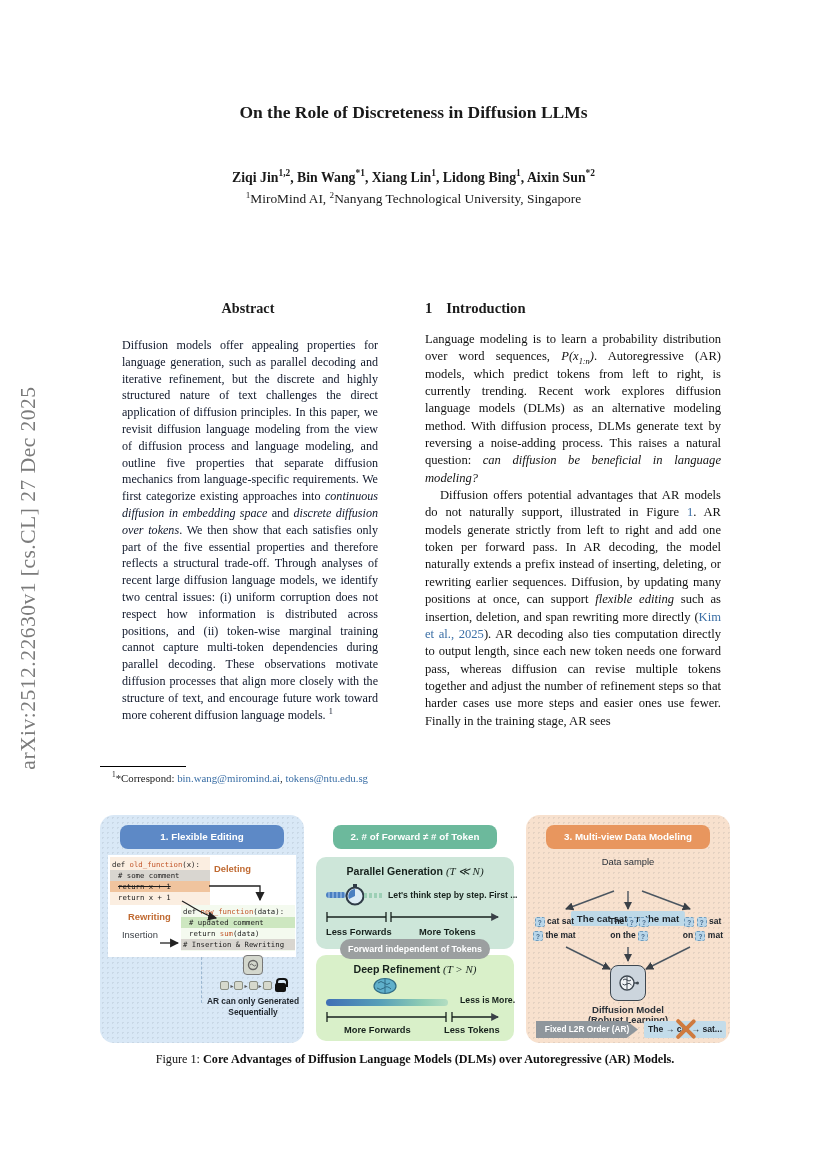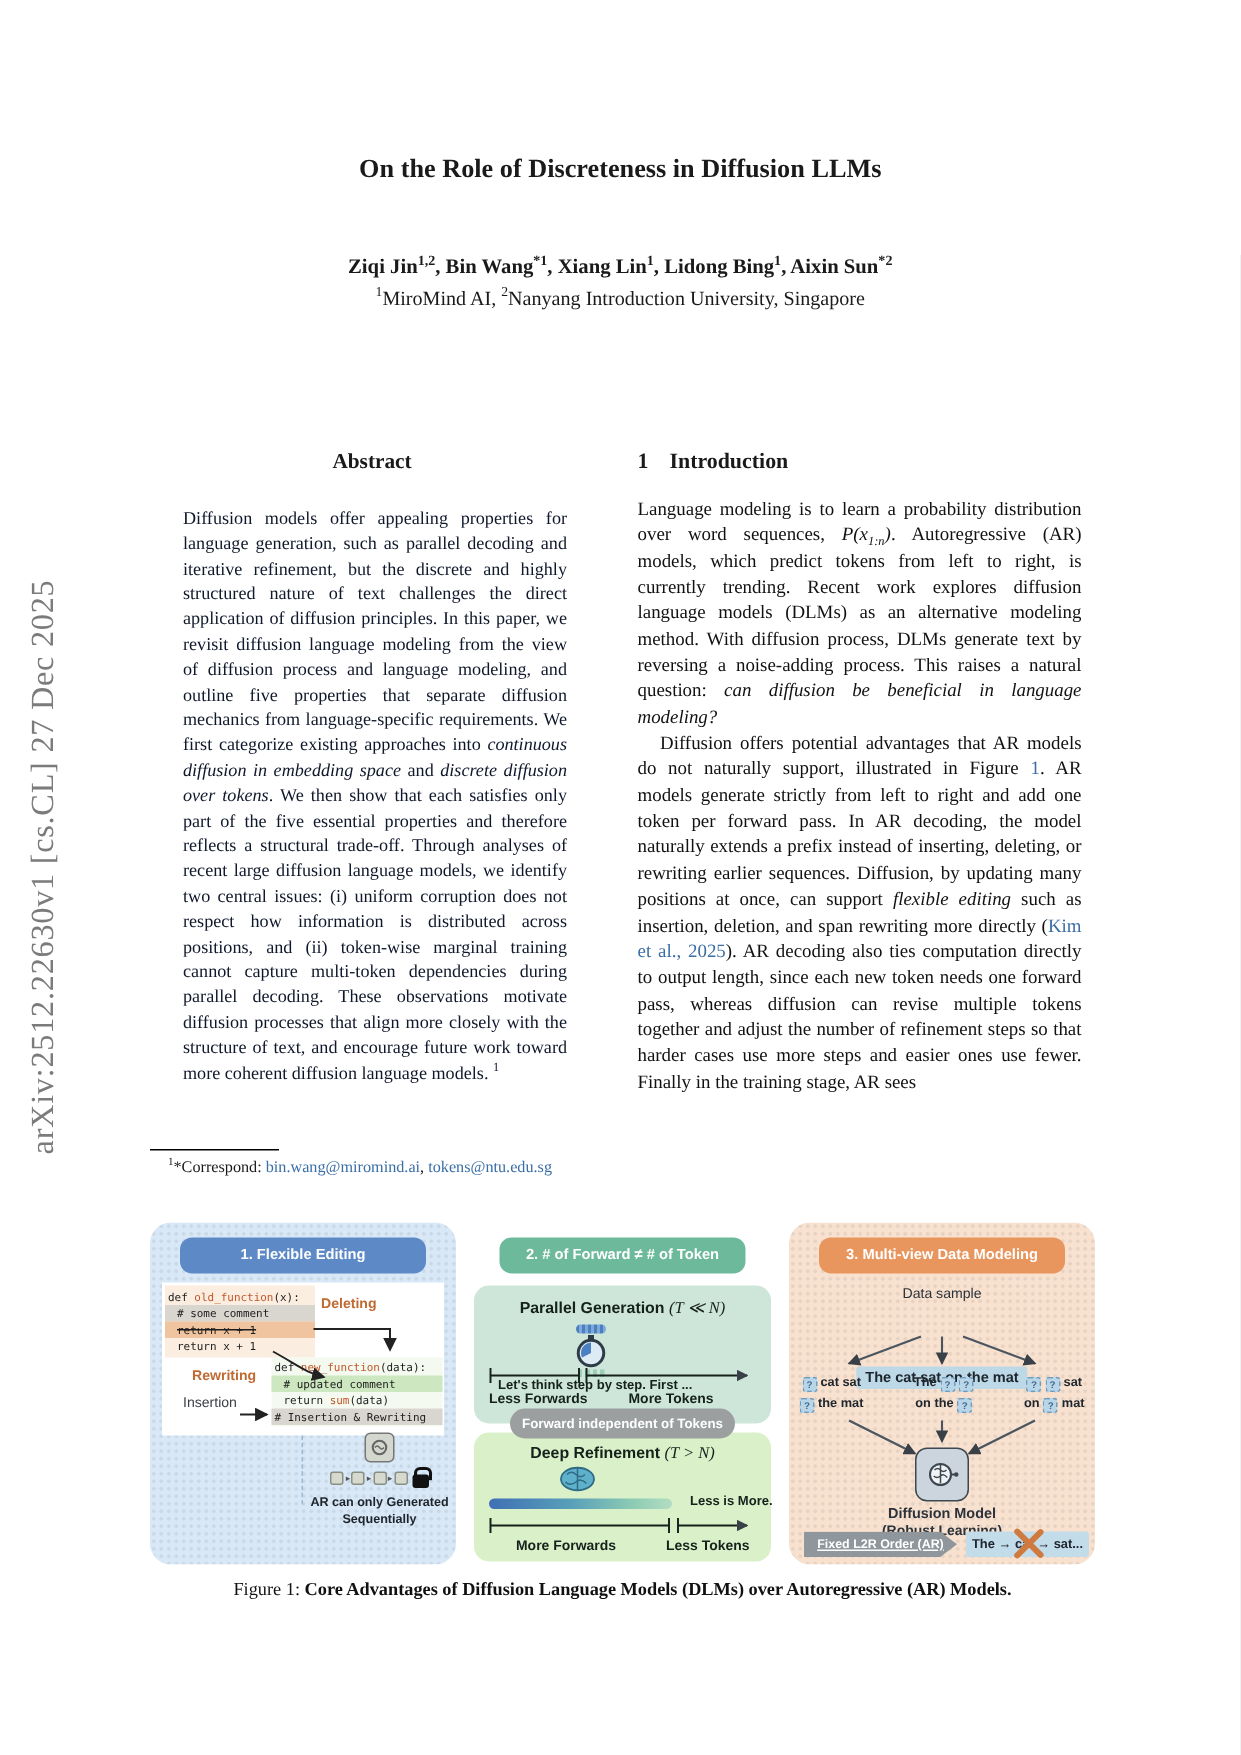--- a/index.html
+++ b/index.html
@@ -129,21 +129,21 @@
      padding:0 7px; }
   .variant { text-align:center; font-size:8.5px; font-weight:bold; color:#20262d; }
   .v-line { height:14px; line-height:14px; white-space:nowrap; }
   .mask-box { display:inline-block; width:10px; height:10px; background:#b9d6e9; border:1px dashed #6f9cbd;
      border-radius:2px; font-size:6.5px; line-height:9px; color:#44688a; vertical-align:-1px; font-weight:bold; }
   .model-box { position:absolute; left:50%; transform:translateX(-50%); top:150px;
      width:36px; height:36px; background:#ccd5dd; border:1.6px solid #3d4750; border-radius:8px;
      display:flex; align-items:center; justify-content:center; }
   .p3-arrowpill { position:absolute; left:10px; top:206px; width:102px; height:17px; background:#8f969c;
      color:#fff; font-size:8.3px; font-weight:bold; line-height:17px; text-align:center;
-     clip-path:polygon(0 0, 89% 0, 100% 50%, 89% 100%, 0 100%);text-decoration:underline; }
+     clip-path:polygon(0 0, 89% 0, 100% 50%, 89% 100%, 0 100%); }
   .p3-seq { position:absolute; left:118px; top:206px; height:17px; background:#c3dcea;
      font-size:8.6px; font-weight:bold; color:#20262d; line-height:17px; padding:0 4px;
      border-radius:2px; white-space:nowrap; }
   .x-mark { position:absolute; left:146px; top:201px; width:26px; height:26px; }
   .x-mark::before, .x-mark::after { content:""; position:absolute; left:12px; top:0; width:3.5px; height:26px;
      background:#cf7a3e; border-radius:2px; }
   .x-mark::before { transform:rotate(45deg); }
   .x-mark::after  { transform:rotate(-45deg); }
 
   
@@ -164,21 +164,21 @@
     </marker>
   </defs>
 </svg>
 
 <div class="page">
 
   <div class="arxiv-banner">arXiv:2512.22630v1  [cs.CL]  27 Dec 2025</div>
 
   <div class="paper-title">On the Role of Discreteness in Diffusion LLMs</div>
   <div class="authors-line" id="authors-line"><span>Ziqi Jin</span><sup>1,2</sup><span>, </span><span>Bin Wang</span><sup>*1</sup><span>, </span><span>Xiang Lin</span><sup>1</sup><span>, </span><span>Lidong Bing</span><sup>1</sup><span>, </span><span>Aixin Sun</span><sup>*2</sup><span></span></div>
-  <div class="affil-line" id="affil-line"><sup>1</sup><span>MiroMind AI, </span><sup>2</sup><span>Nanyang Introduction University, Singapore</span></div>
+  <div class="affil-line" id="affil-line"><sup>1</sup><span>MiroMind AI, </span><sup>2</sup><span>Nanyang Technological University, Singapore</span></div>
 
   <div class="col-left">
     <div class="abs-heading">Abstract</div>
     <div class="abs-body"><span class="seg-n">Diffusion models offer appealing properties for language generation, such as parallel decoding and iterative refinement, but the discrete and highly structured nature of text challenges the direct application of diffusion principles. In this paper, we revisit diffusion language modeling from the view of diffusion process and language modeling, and outline five properties that separate diffusion mechanics from language-specific requirements. We first categorize existing approaches into </span><span class="seg-i">continuous diffusion in embedding space</span><span class="seg-n"> and </span><span class="seg-i">discrete diffusion over tokens</span><span class="seg-n">. We then show that each satisfies only part of the five essential properties and therefore reflects a structural trade-off. Through analyses of recent large diffusion language models, we identify two central issues: (i) uniform corruption does not respect how information is distributed across positions, and (ii) token-wise marginal training cannot capture multi-token dependencies during parallel decoding. These observations motivate diffusion processes that align more closely with the structure of text, and encourage future work toward more coherent diffusion language models. </span><span class="seg-sup">1</span></div>
   </div>
   <div class="footnote-rule"></div>
   <div class="footnote"><span class="footnote-indent"></span><span><span class="seg-sup">1</span><span class="seg-n">*Correspond: </span><span class="seg-link">bin.wang@miromind.ai</span><span class="seg-n">, </span><span class="seg-link">tokens@ntu.edu.sg</span></span></div>
 
   <div class="col-right">
     <div class="sec-heading">
@@ -245,21 +245,21 @@
       </div>
     </div>
 
     <div class="panel panel-2">
       <div class="panel-header ph-2">2. # of Forward ≠ # of Token</div>
 
       <div class="p2-card p2-top dotted">
         <div class="p2-title">
           <span>Parallel Generation </span><span class="math">(T ≪ N)</span>
         </div>
-        <div class="flow-row" style="top:26px;flex-direction:column;">
+        <div class="flow-row" style="top:26px;">
           <span class="bar-blue"></span>
           <svg width="22" height="24" viewBox="0 0 22 24" style="margin:0 -2px;">
             <rect x="9" y="1" width="4" height="3" fill="#2f3b46"></rect>
             <circle cx="11" cy="13" r="8.5" fill="#dcebf4" stroke="#2f3b46" stroke-width="2"></circle>
             <path d="M11,13 L11,6 A7,7 0 0,0 5,16 z" fill="#4a7fc1"></path>
           </svg>
           <span class="bar-dash"></span>
           <span class="flow-text">Let's think step by step. First ...</span>
         </div>
         <svg class="ruler" style="top:54px;" width="180" height="12">

